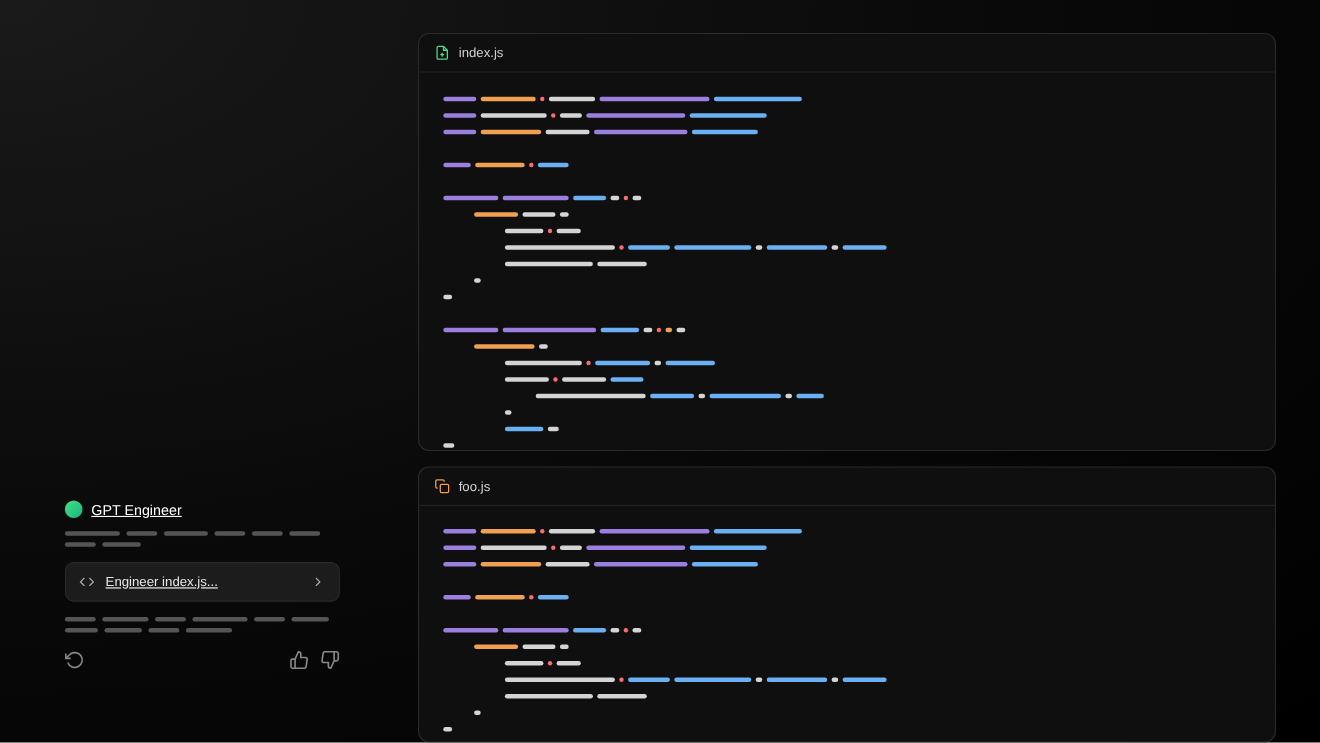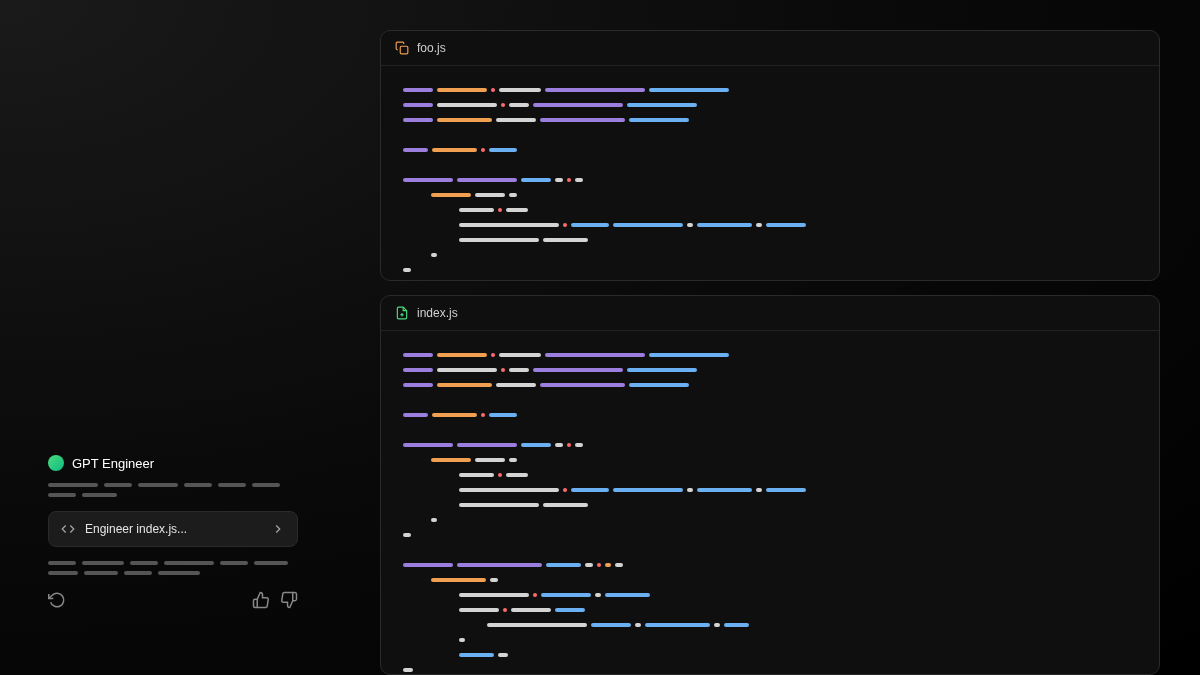--- a/index.html
+++ b/index.html
@@ -9,23 +9,24 @@
   background: radial-gradient(ellipse at top left, #1a1a1a 0%, #0a0a0a 50%, #000 100%);
   font-family: -apple-system, BlinkMacSystemFont, "Segoe UI", sans-serif;
   color: #fff;
   overflow: hidden;
   position: relative;
 }
 
 
 .chat-panel {
   position: absolute;
-  left: 48px;
+  left: 59px;
   top: 455px;
   width: 250px;
+  text-decoration: underline;
 }
 .chat-header {
   display: flex;
   align-items: center;
   gap: 8px;
   margin-bottom: 12px;
 }
 .avatar {
   width: 16px;
   height: 16px;
@@ -207,101 +208,20 @@
         <path d="M10 15v4a3 3 0 0 0 3 3l4-9V2H5.72a2 2 0 0 0-2 1.7l-1.38 9a2 2 0 0 0 2 2.3zm7-13h2.67A2.31 2.31 0 0 1 22 4v7a2.31 2.31 0 0 1-2.33 2H17"></path>
       </svg>
     </div>
   </div>
 </div>
 
 <div class="code-area">
 
   <div class="code-panel">
     <div class="panel-header">
-      <svg class="file-icon" viewBox="0 0 24 24" fill="none" stroke="#f0a050" stroke-width="2">
-        <rect x="9" y="9" width="13" height="13" rx="2" ry="2"></rect>
-        <path d="M5 15H4a2 2 0 0 1-2-2V4a2 2 0 0 1 2-2h9a2 2 0 0 1 2 2v1"></path>
-      </svg>
-      <span class="file-name">foo.js</span>
-    </div>
-    <div class="panel-body">
-      <div class="code-line">
-          <span class="tok c-purple" style="width:30px"></span>
-          <span class="tok c-orange" style="width:50px"></span>
-          <span class="tok c-red" style="width:4px"></span>
-          <span class="tok c-white" style="width:42px"></span>
-          <span class="tok c-purple" style="width:100px"></span>
-          <span class="tok c-blue" style="width:80px"></span>
-        </div>
-      <div class="code-line">
-          <span class="tok c-purple" style="width:30px"></span>
-          <span class="tok c-white" style="width:60px"></span>
-          <span class="tok c-red" style="width:4px"></span>
-          <span class="tok c-white" style="width:20px"></span>
-          <span class="tok c-purple" style="width:90px"></span>
-          <span class="tok c-blue" style="width:70px"></span>
-        </div>
-      <div class="code-line">
-          <span class="tok c-purple" style="width:30px"></span>
-          <span class="tok c-orange" style="width:55px"></span>
-          <span class="tok c-white" style="width:40px"></span>
-          <span class="tok c-purple" style="width:85px"></span>
-          <span class="tok c-blue" style="width:60px"></span>
-        </div>
-      <div class="code-line"></div>
-      <div class="code-line">
-          <span class="tok c-purple" style="width:25px"></span>
-          <span class="tok c-orange" style="width:45px"></span>
-          <span class="tok c-red" style="width:4px"></span>
-          <span class="tok c-blue" style="width:28px"></span>
-        </div>
-      <div class="code-line"></div>
-      <div class="code-line">
-          <span class="tok c-purple" style="width:50px"></span>
-          <span class="tok c-purple" style="width:60px"></span>
-          <span class="tok c-blue" style="width:30px"></span>
-          <span class="tok c-white" style="width:8px"></span>
-          <span class="tok c-red" style="width:4px"></span>
-          <span class="tok c-white" style="width:8px"></span>
-        </div>
-      <div class="code-line ind1">
-          <span class="tok c-orange" style="width:40px"></span>
-          <span class="tok c-white" style="width:30px"></span>
-          <span class="tok c-white" style="width:8px"></span>
-        </div>
-      <div class="code-line ind2">
-          <span class="tok c-white" style="width:35px"></span>
-          <span class="tok c-red" style="width:4px"></span>
-          <span class="tok c-white" style="width:22px"></span>
-        </div>
-      <div class="code-line ind2">
-          <span class="tok c-white" style="width:100px"></span>
-          <span class="tok c-red" style="width:4px"></span>
-          <span class="tok c-blue" style="width:38px"></span>
-          <span class="tok c-blue" style="width:70px"></span>
-          <span class="tok c-white" style="width:6px"></span>
-          <span class="tok c-blue" style="width:55px"></span>
-          <span class="tok c-white" style="width:6px"></span>
-          <span class="tok c-blue" style="width:40px"></span>
-        </div>
-      <div class="code-line ind2">
-          <span class="tok c-white" style="width:80px"></span>
-          <span class="tok c-white" style="width:45px"></span>
-        </div>
-      <div class="code-line ind1">
-          <span class="tok c-white" style="width:6px"></span>
-        </div>
-      <div class="code-line">
-          <span class="tok c-white" style="width:8px"></span>
-        </div>
-    </div>
-  </div>
-
-  <div class="code-panel">
-    <div class="panel-header">
       <svg class="file-icon" viewBox="0 0 24 24" fill="none" stroke="#4ade80" stroke-width="2">
         <path d="M14 2H6a2 2 0 0 0-2 2v16a2 2 0 0 0 2 2h12a2 2 0 0 0 2-2V8z"></path>
         <polyline points="14 2 14 8 20 8"></polyline>
         <line x1="12" y1="18" x2="12" y2="12"></line>
         <line x1="9" y1="15" x2="15" y2="15"></line>
       </svg>
       <span class="file-name">index.js</span>
     </div>
     <div class="panel-body">
       <div class="code-line">
@@ -414,13 +334,94 @@
       <div class="code-line ind2">
           <span class="tok c-blue" style="width:35px"></span>
           <span class="tok c-white" style="width:10px"></span>
         </div>
       <div class="code-line">
           <span class="tok c-white" style="width:10px"></span>
         </div>
     </div>
   </div>
 
+  <div class="code-panel">
+    <div class="panel-header">
+      <svg class="file-icon" viewBox="0 0 24 24" fill="none" stroke="#f0a050" stroke-width="2">
+        <rect x="9" y="9" width="13" height="13" rx="2" ry="2"></rect>
+        <path d="M5 15H4a2 2 0 0 1-2-2V4a2 2 0 0 1 2-2h9a2 2 0 0 1 2 2v1"></path>
+      </svg>
+      <span class="file-name">foo.js</span>
+    </div>
+    <div class="panel-body">
+      <div class="code-line">
+          <span class="tok c-purple" style="width:30px"></span>
+          <span class="tok c-orange" style="width:50px"></span>
+          <span class="tok c-red" style="width:4px"></span>
+          <span class="tok c-white" style="width:42px"></span>
+          <span class="tok c-purple" style="width:100px"></span>
+          <span class="tok c-blue" style="width:80px"></span>
+        </div>
+      <div class="code-line">
+          <span class="tok c-purple" style="width:30px"></span>
+          <span class="tok c-white" style="width:60px"></span>
+          <span class="tok c-red" style="width:4px"></span>
+          <span class="tok c-white" style="width:20px"></span>
+          <span class="tok c-purple" style="width:90px"></span>
+          <span class="tok c-blue" style="width:70px"></span>
+        </div>
+      <div class="code-line">
+          <span class="tok c-purple" style="width:30px"></span>
+          <span class="tok c-orange" style="width:55px"></span>
+          <span class="tok c-white" style="width:40px"></span>
+          <span class="tok c-purple" style="width:85px"></span>
+          <span class="tok c-blue" style="width:60px"></span>
+        </div>
+      <div class="code-line"></div>
+      <div class="code-line">
+          <span class="tok c-purple" style="width:25px"></span>
+          <span class="tok c-orange" style="width:45px"></span>
+          <span class="tok c-red" style="width:4px"></span>
+          <span class="tok c-blue" style="width:28px"></span>
+        </div>
+      <div class="code-line"></div>
+      <div class="code-line">
+          <span class="tok c-purple" style="width:50px"></span>
+          <span class="tok c-purple" style="width:60px"></span>
+          <span class="tok c-blue" style="width:30px"></span>
+          <span class="tok c-white" style="width:8px"></span>
+          <span class="tok c-red" style="width:4px"></span>
+          <span class="tok c-white" style="width:8px"></span>
+        </div>
+      <div class="code-line ind1">
+          <span class="tok c-orange" style="width:40px"></span>
+          <span class="tok c-white" style="width:30px"></span>
+          <span class="tok c-white" style="width:8px"></span>
+        </div>
+      <div class="code-line ind2">
+          <span class="tok c-white" style="width:35px"></span>
+          <span class="tok c-red" style="width:4px"></span>
+          <span class="tok c-white" style="width:22px"></span>
+        </div>
+      <div class="code-line ind2">
+          <span class="tok c-white" style="width:100px"></span>
+          <span class="tok c-red" style="width:4px"></span>
+          <span class="tok c-blue" style="width:38px"></span>
+          <span class="tok c-blue" style="width:70px"></span>
+          <span class="tok c-white" style="width:6px"></span>
+          <span class="tok c-blue" style="width:55px"></span>
+          <span class="tok c-white" style="width:6px"></span>
+          <span class="tok c-blue" style="width:40px"></span>
+        </div>
+      <div class="code-line ind2">
+          <span class="tok c-white" style="width:80px"></span>
+          <span class="tok c-white" style="width:45px"></span>
+        </div>
+      <div class="code-line ind1">
+          <span class="tok c-white" style="width:6px"></span>
+        </div>
+      <div class="code-line">
+          <span class="tok c-white" style="width:8px"></span>
+        </div>
+    </div>
+  </div>
+
 </div>
 
 </body></html>

